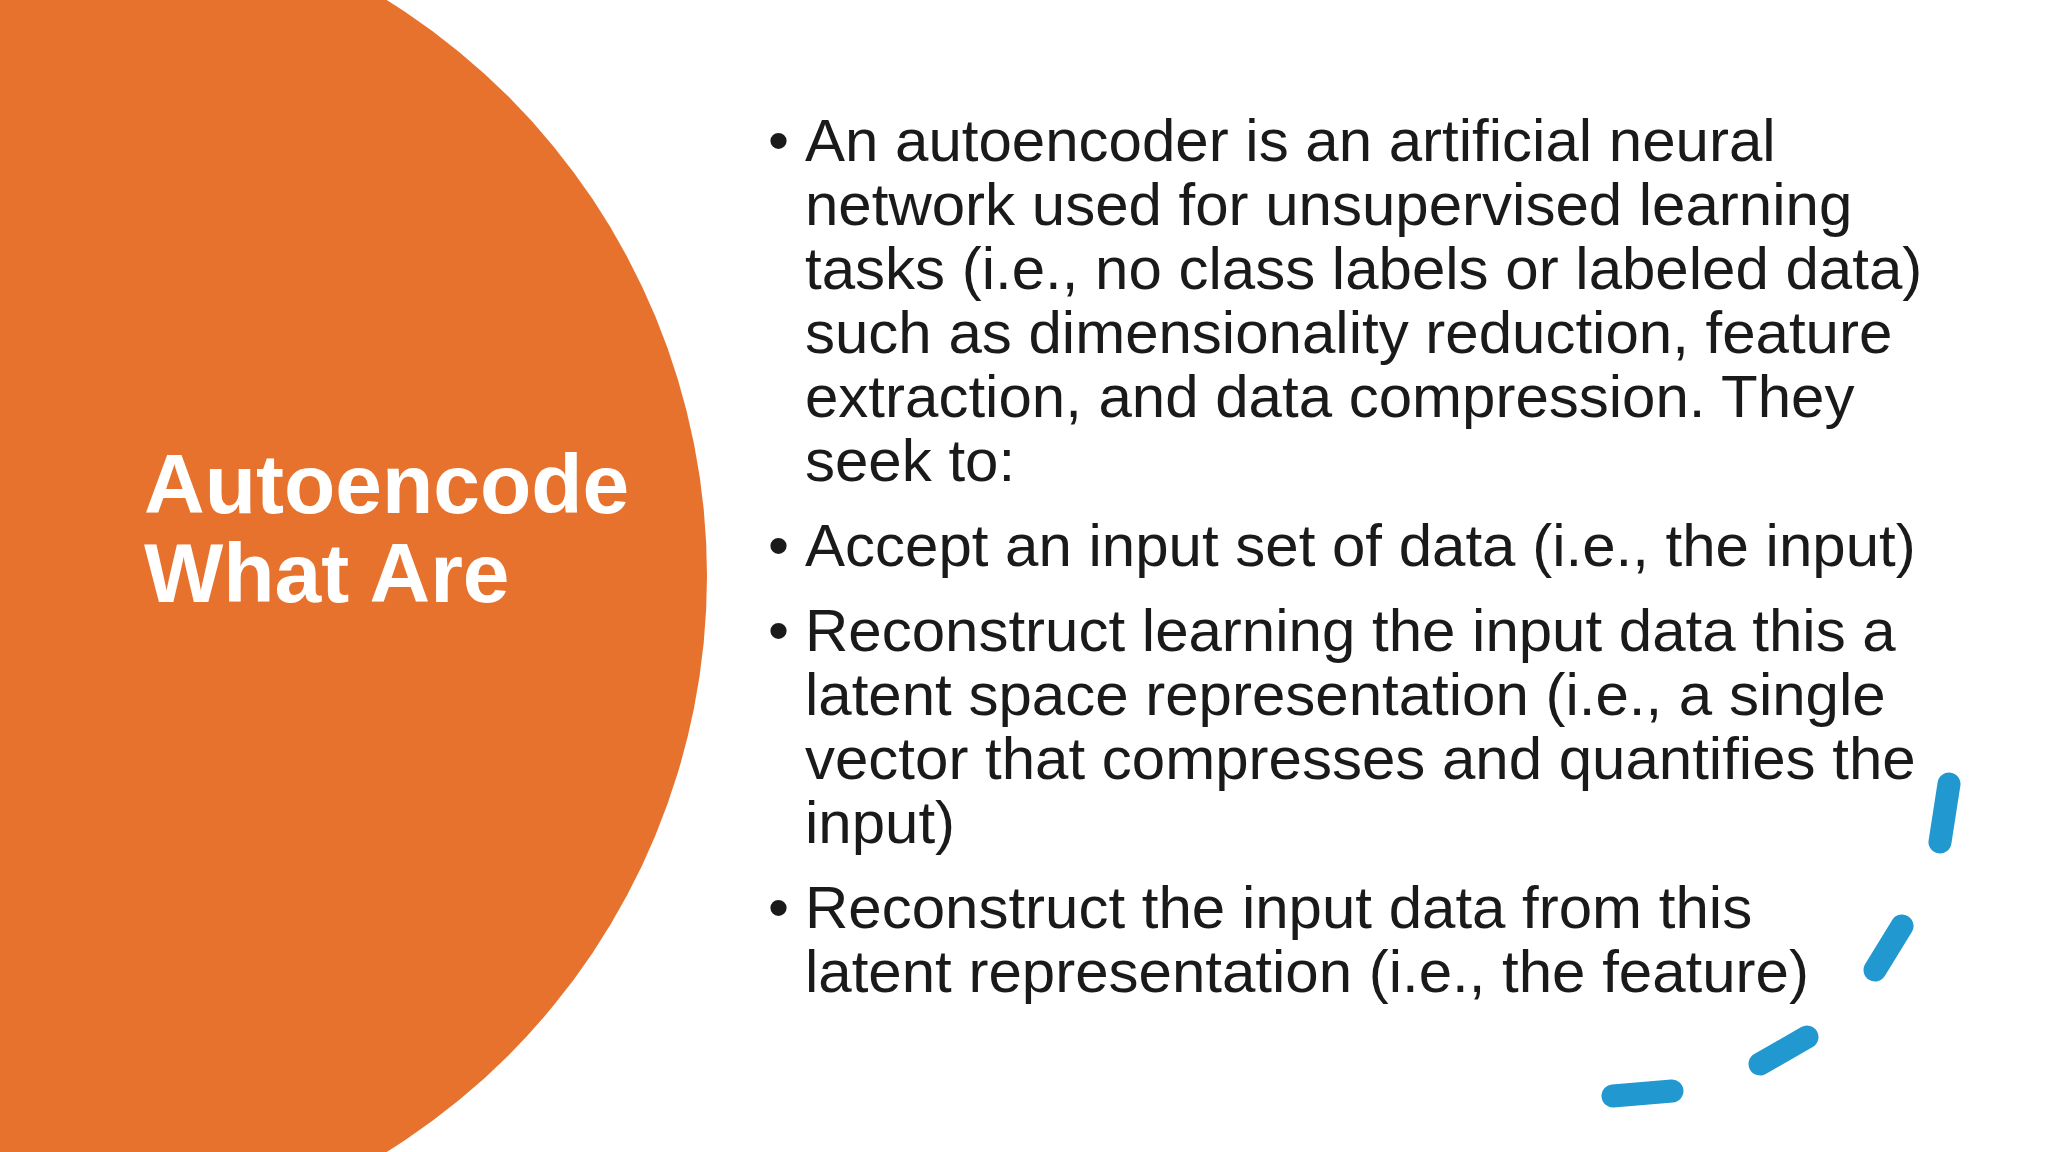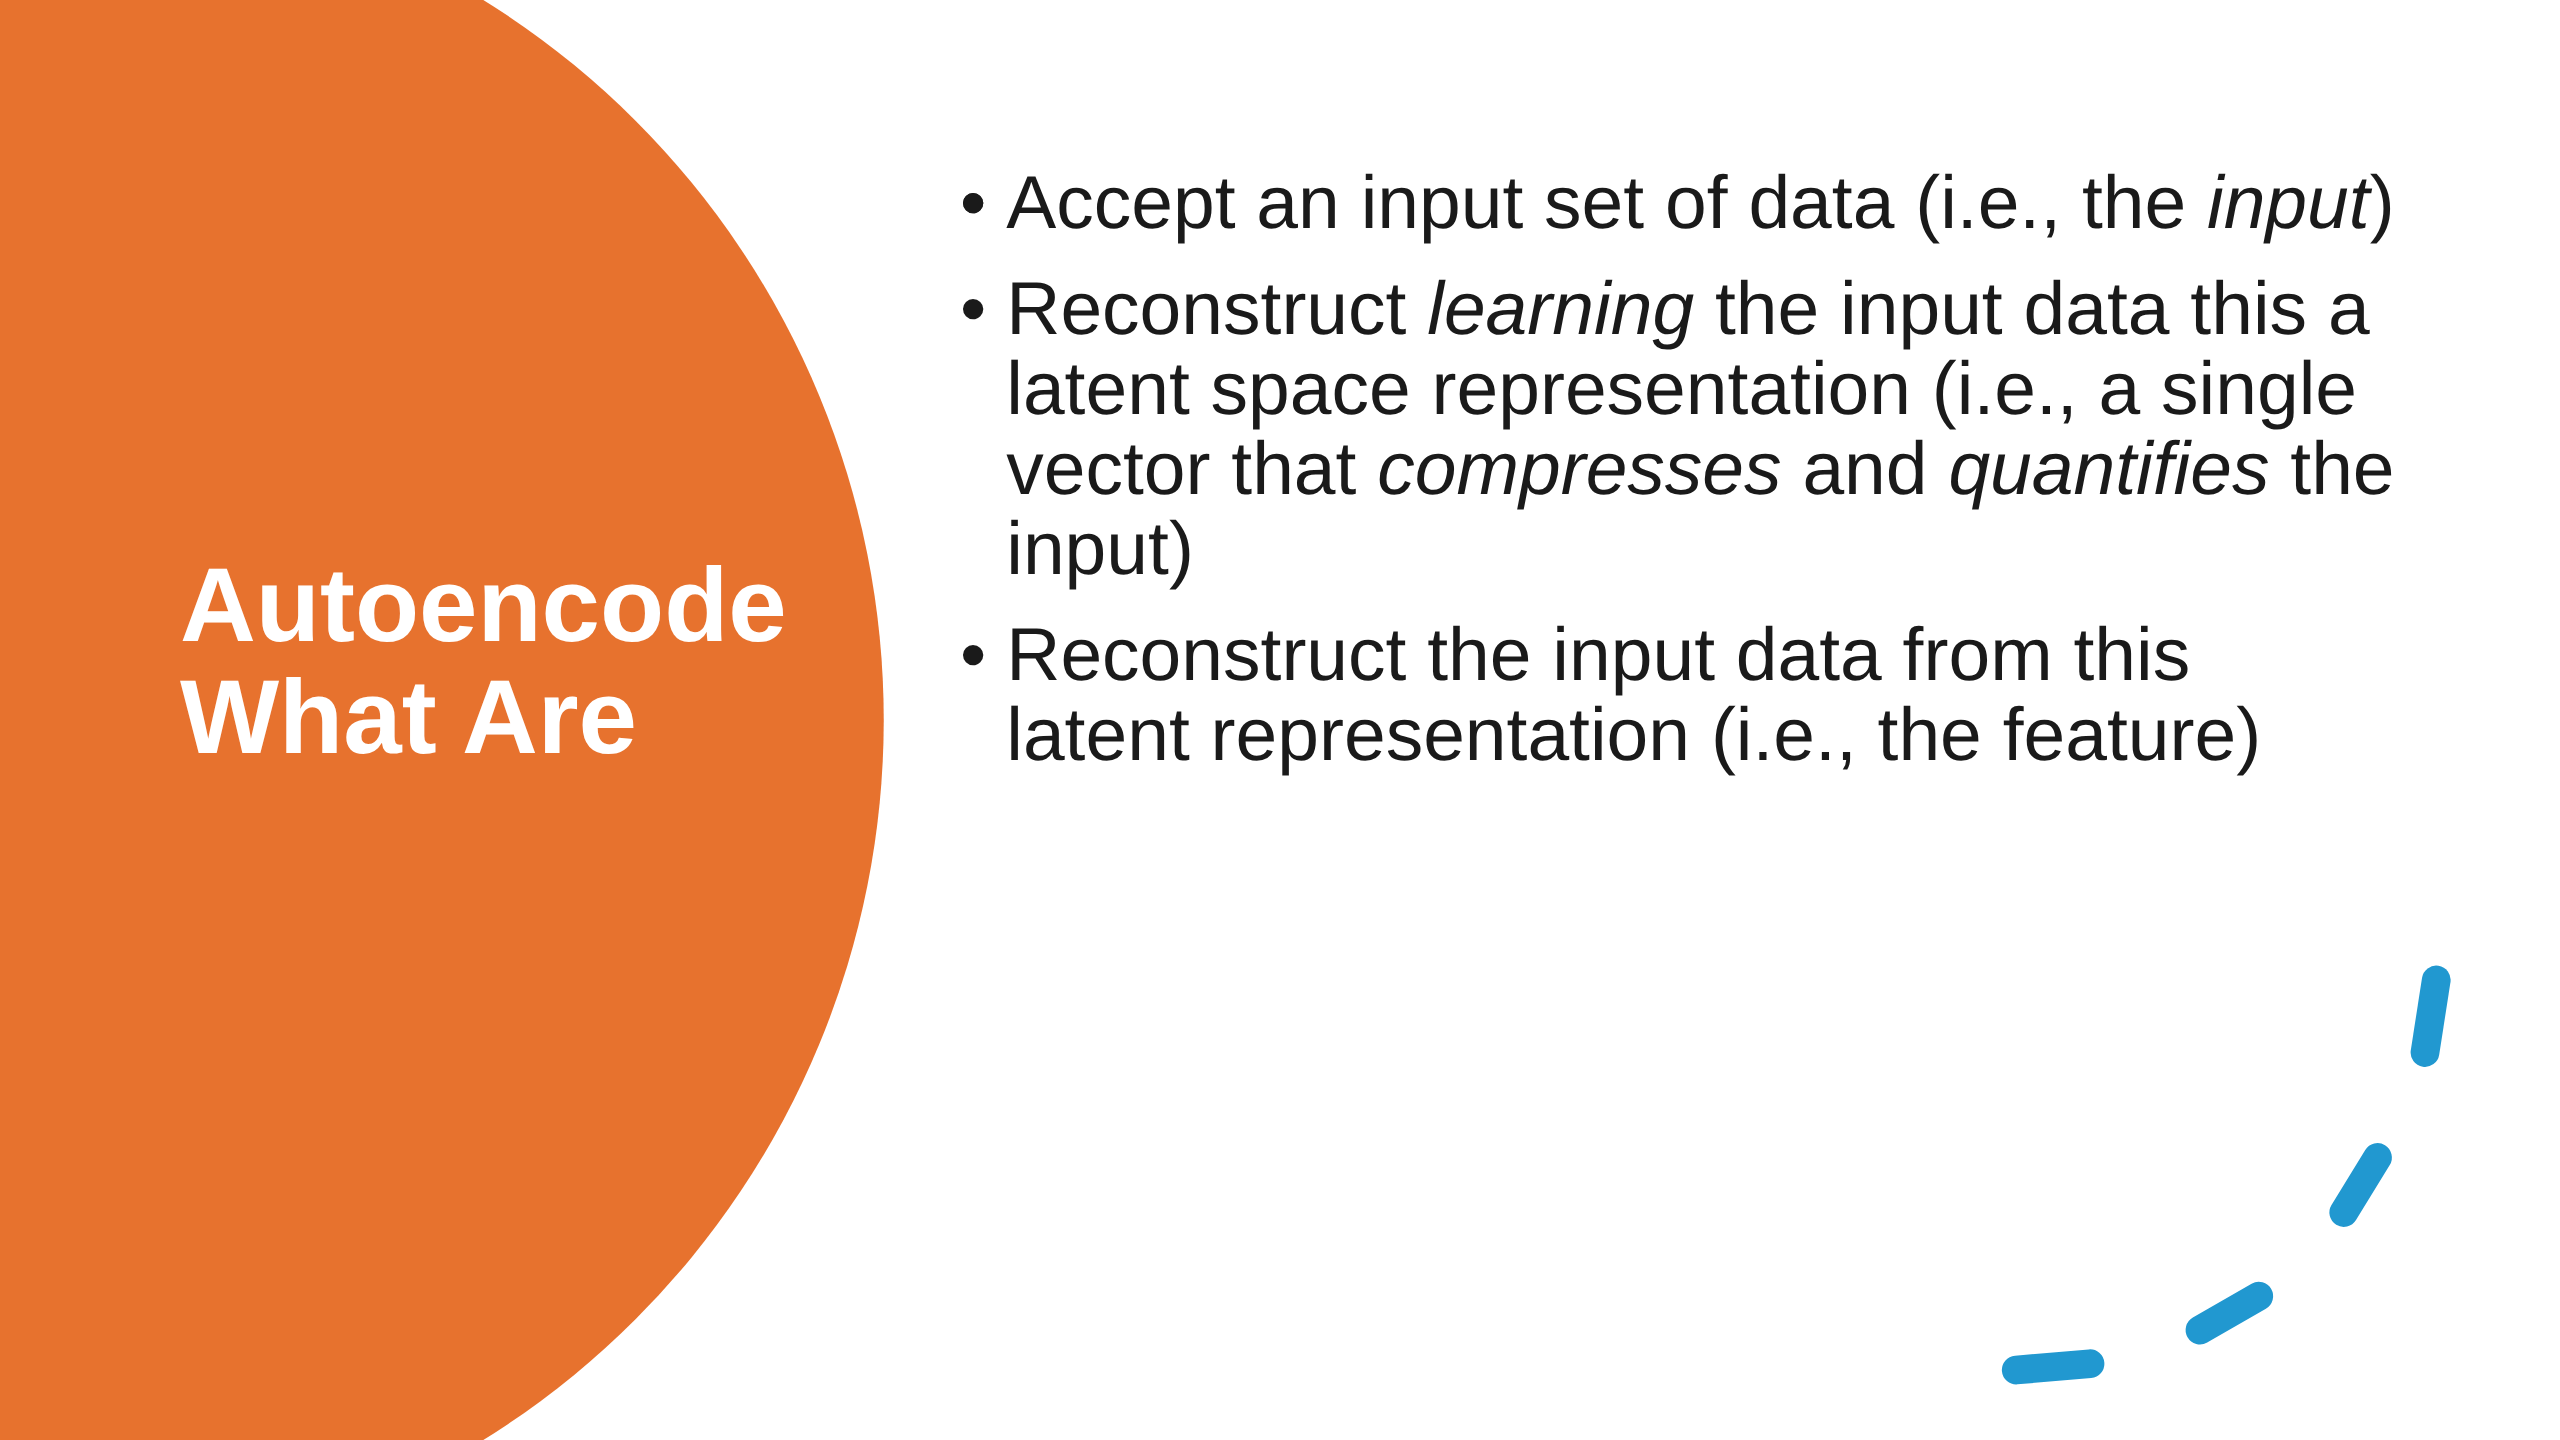--- a/index.html
+++ b/index.html
@@ -45,21 +45,21 @@
     font-size: 60px;
     line-height: 64px;
   }
   .bullet-marker {
     position: absolute;
     left: 0;
     top: 0;
     font-style: normal;
   }
   .bullet-text { white-space: pre-line; }
-  .seg-italic { font-style: italic; }
+  .seg-italic { }
   .dash-svg {
     position: absolute;
     left: 0;
     top: 0;
     pointer-events: none;
   }
 </style>
 </head>
 <body>
 
@@ -67,21 +67,26 @@
 
   <div class="title-circle" style="background: rgb(231, 114, 46);"></div>
 
   <div class="slide-title" style="color: rgb(255, 255, 255);">
     <div>Autoencode</div>
     <div>What Are</div>
   </div>
 
   <div class="content" style="color: rgb(26, 26, 26);">
     <ul class="bullet-list" id="bullet-list">
-        <li class="bullet-item"><span class="bullet-marker">•</span></li>
+        <li class="bullet-item"><span class="bullet-marker">•</span><span class="bullet-text"><span class="seg-regular">An autoencoder is an artificial neural
+network used for unsupervised learning
+tasks (i.e., no class labels or labeled data)
+such as dimensionality reduction, feature
+extraction, and data compression. They
+seek to:</span></span></li>
         <li class="bullet-item"><span class="bullet-marker">•</span><span class="bullet-text"><span class="seg-regular">Accept an input set of data (i.e., the </span><span class="seg-italic">input</span><span class="seg-regular">)</span></span></li>
         <li class="bullet-item"><span class="bullet-marker">•</span><span class="bullet-text"><span class="seg-regular">Reconstruct </span><span class="seg-italic">learning</span><span class="seg-regular"> the input data this a
 latent space representation (i.e., a single
 vector that </span><span class="seg-italic">compresses</span><span class="seg-regular"> and </span><span class="seg-italic">quantifies</span><span class="seg-regular"> the
 input)</span></span></li>
         <li class="bullet-item"><span class="bullet-marker">•</span><span class="bullet-text"><span class="seg-regular">Reconstruct the input data from this
 latent representation (i.e., the feature)</span></span></li>
       </ul>
   </div>
 

